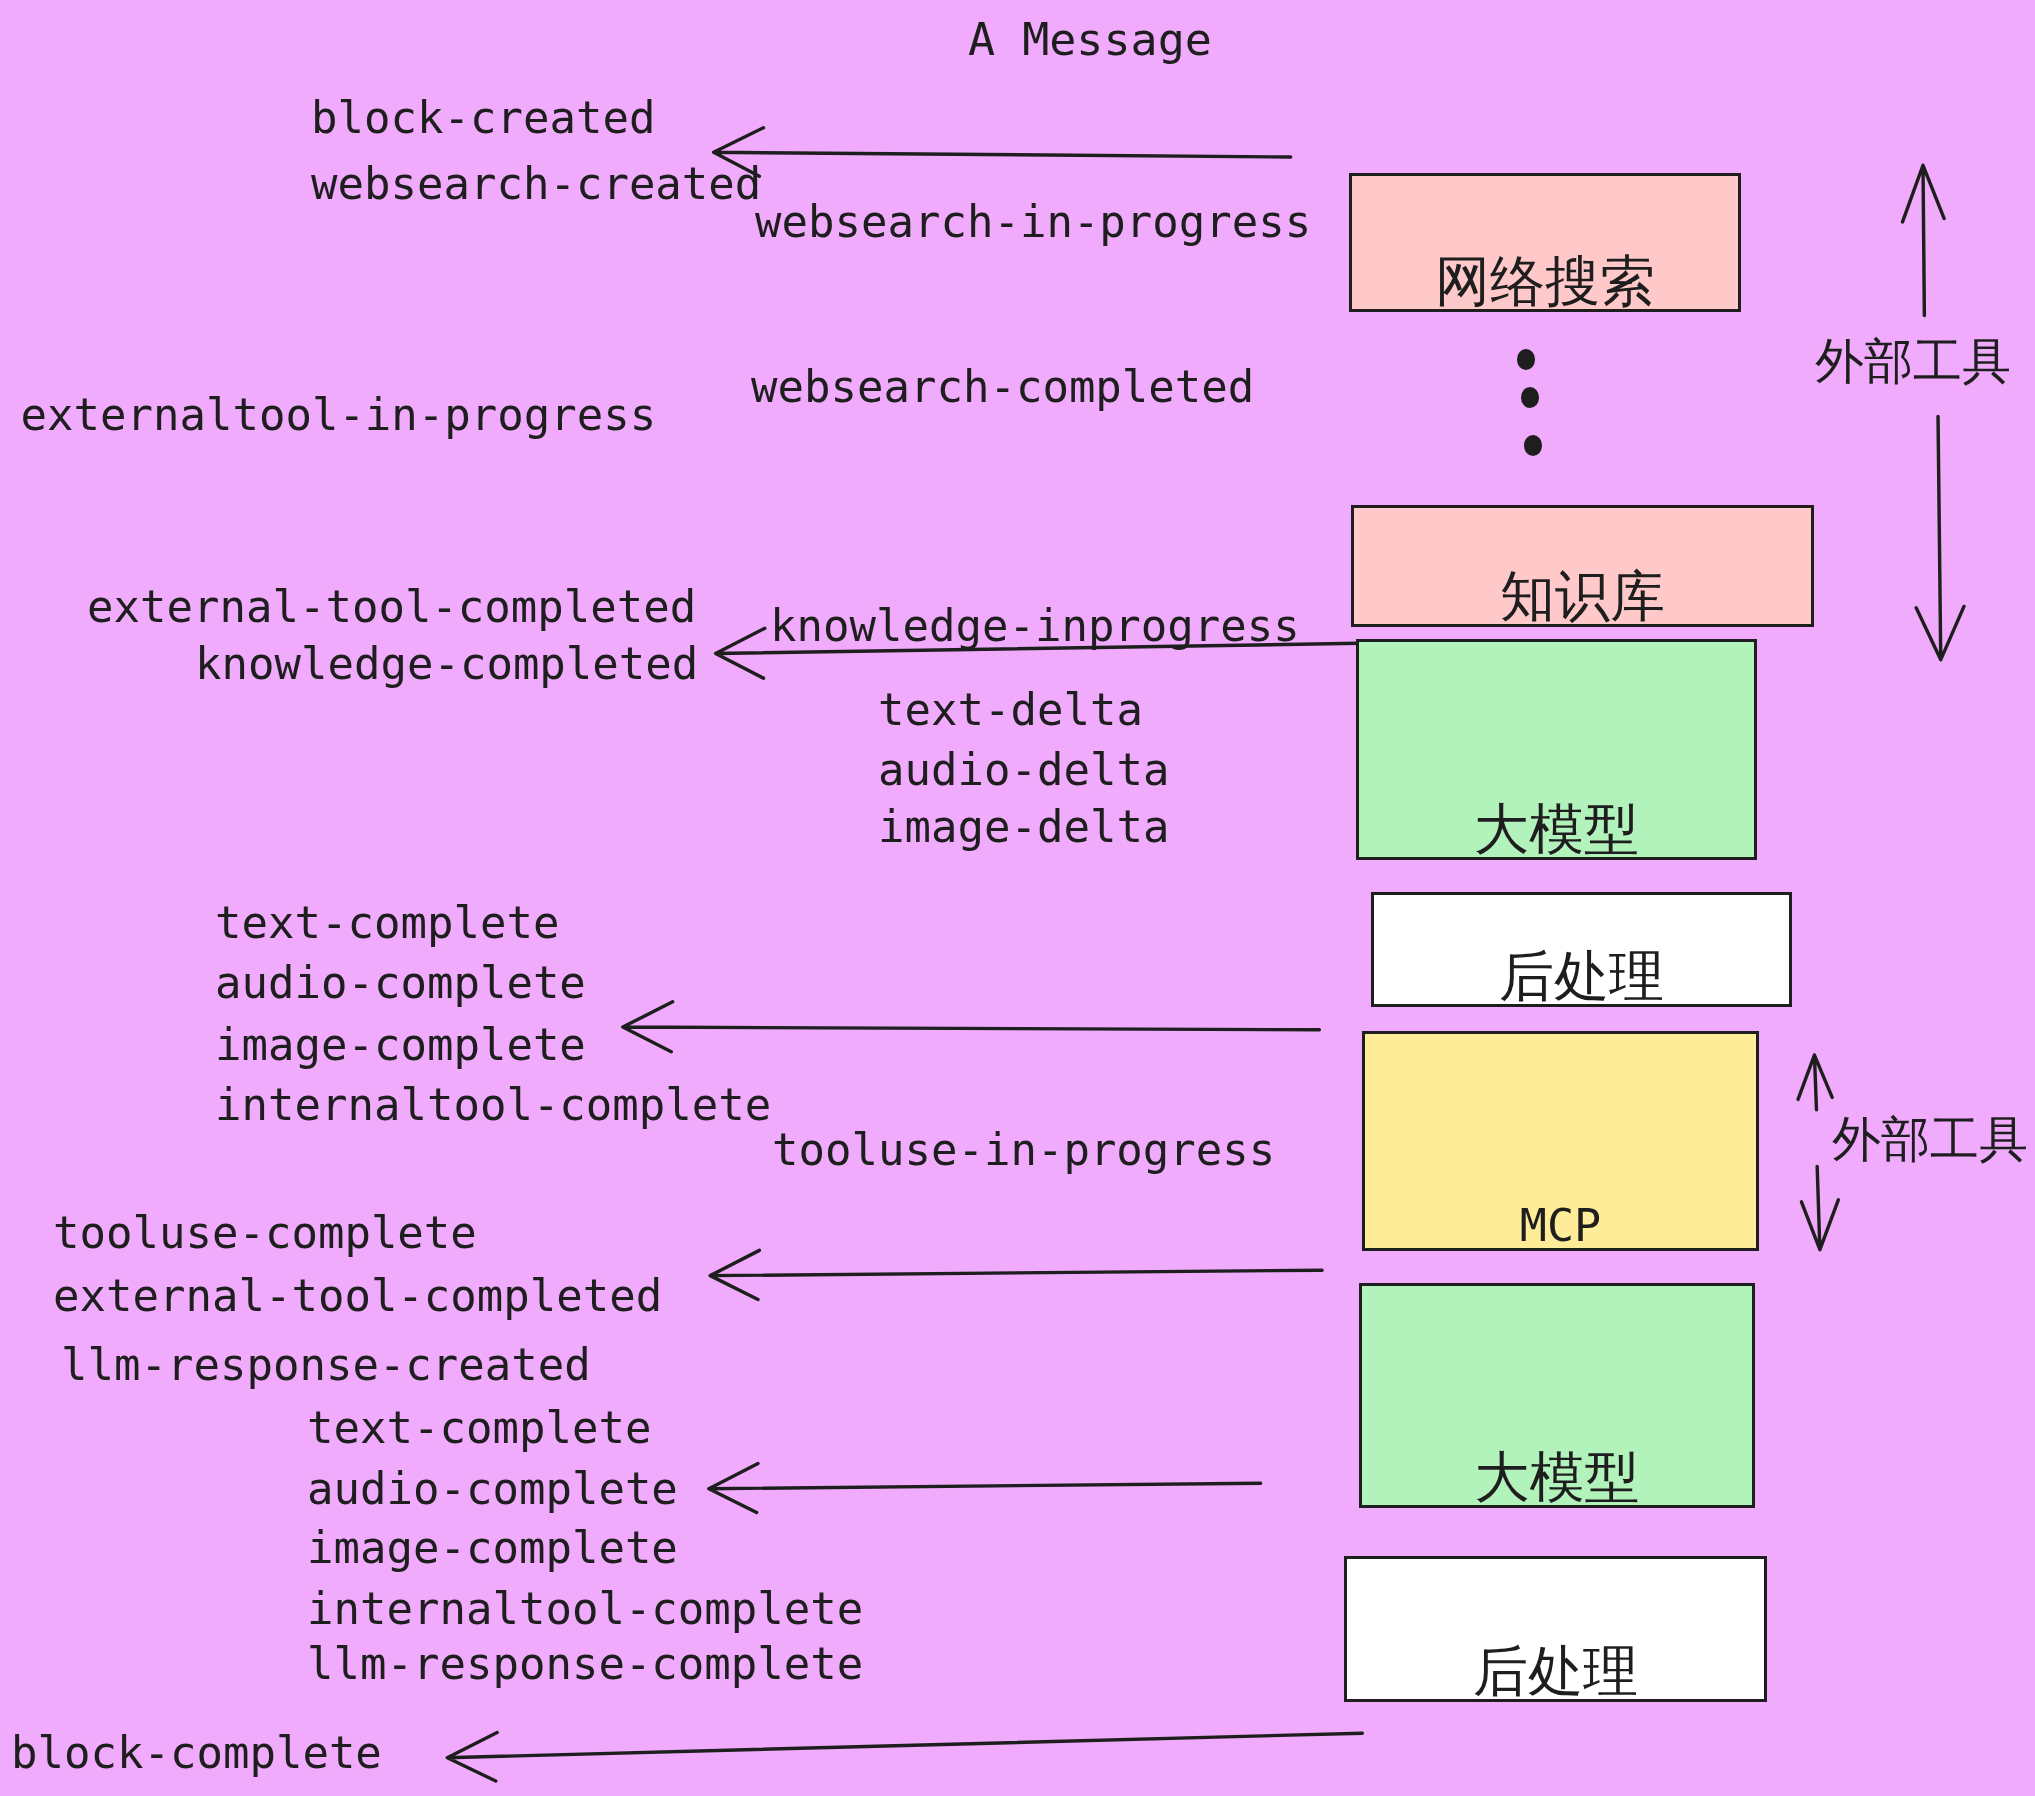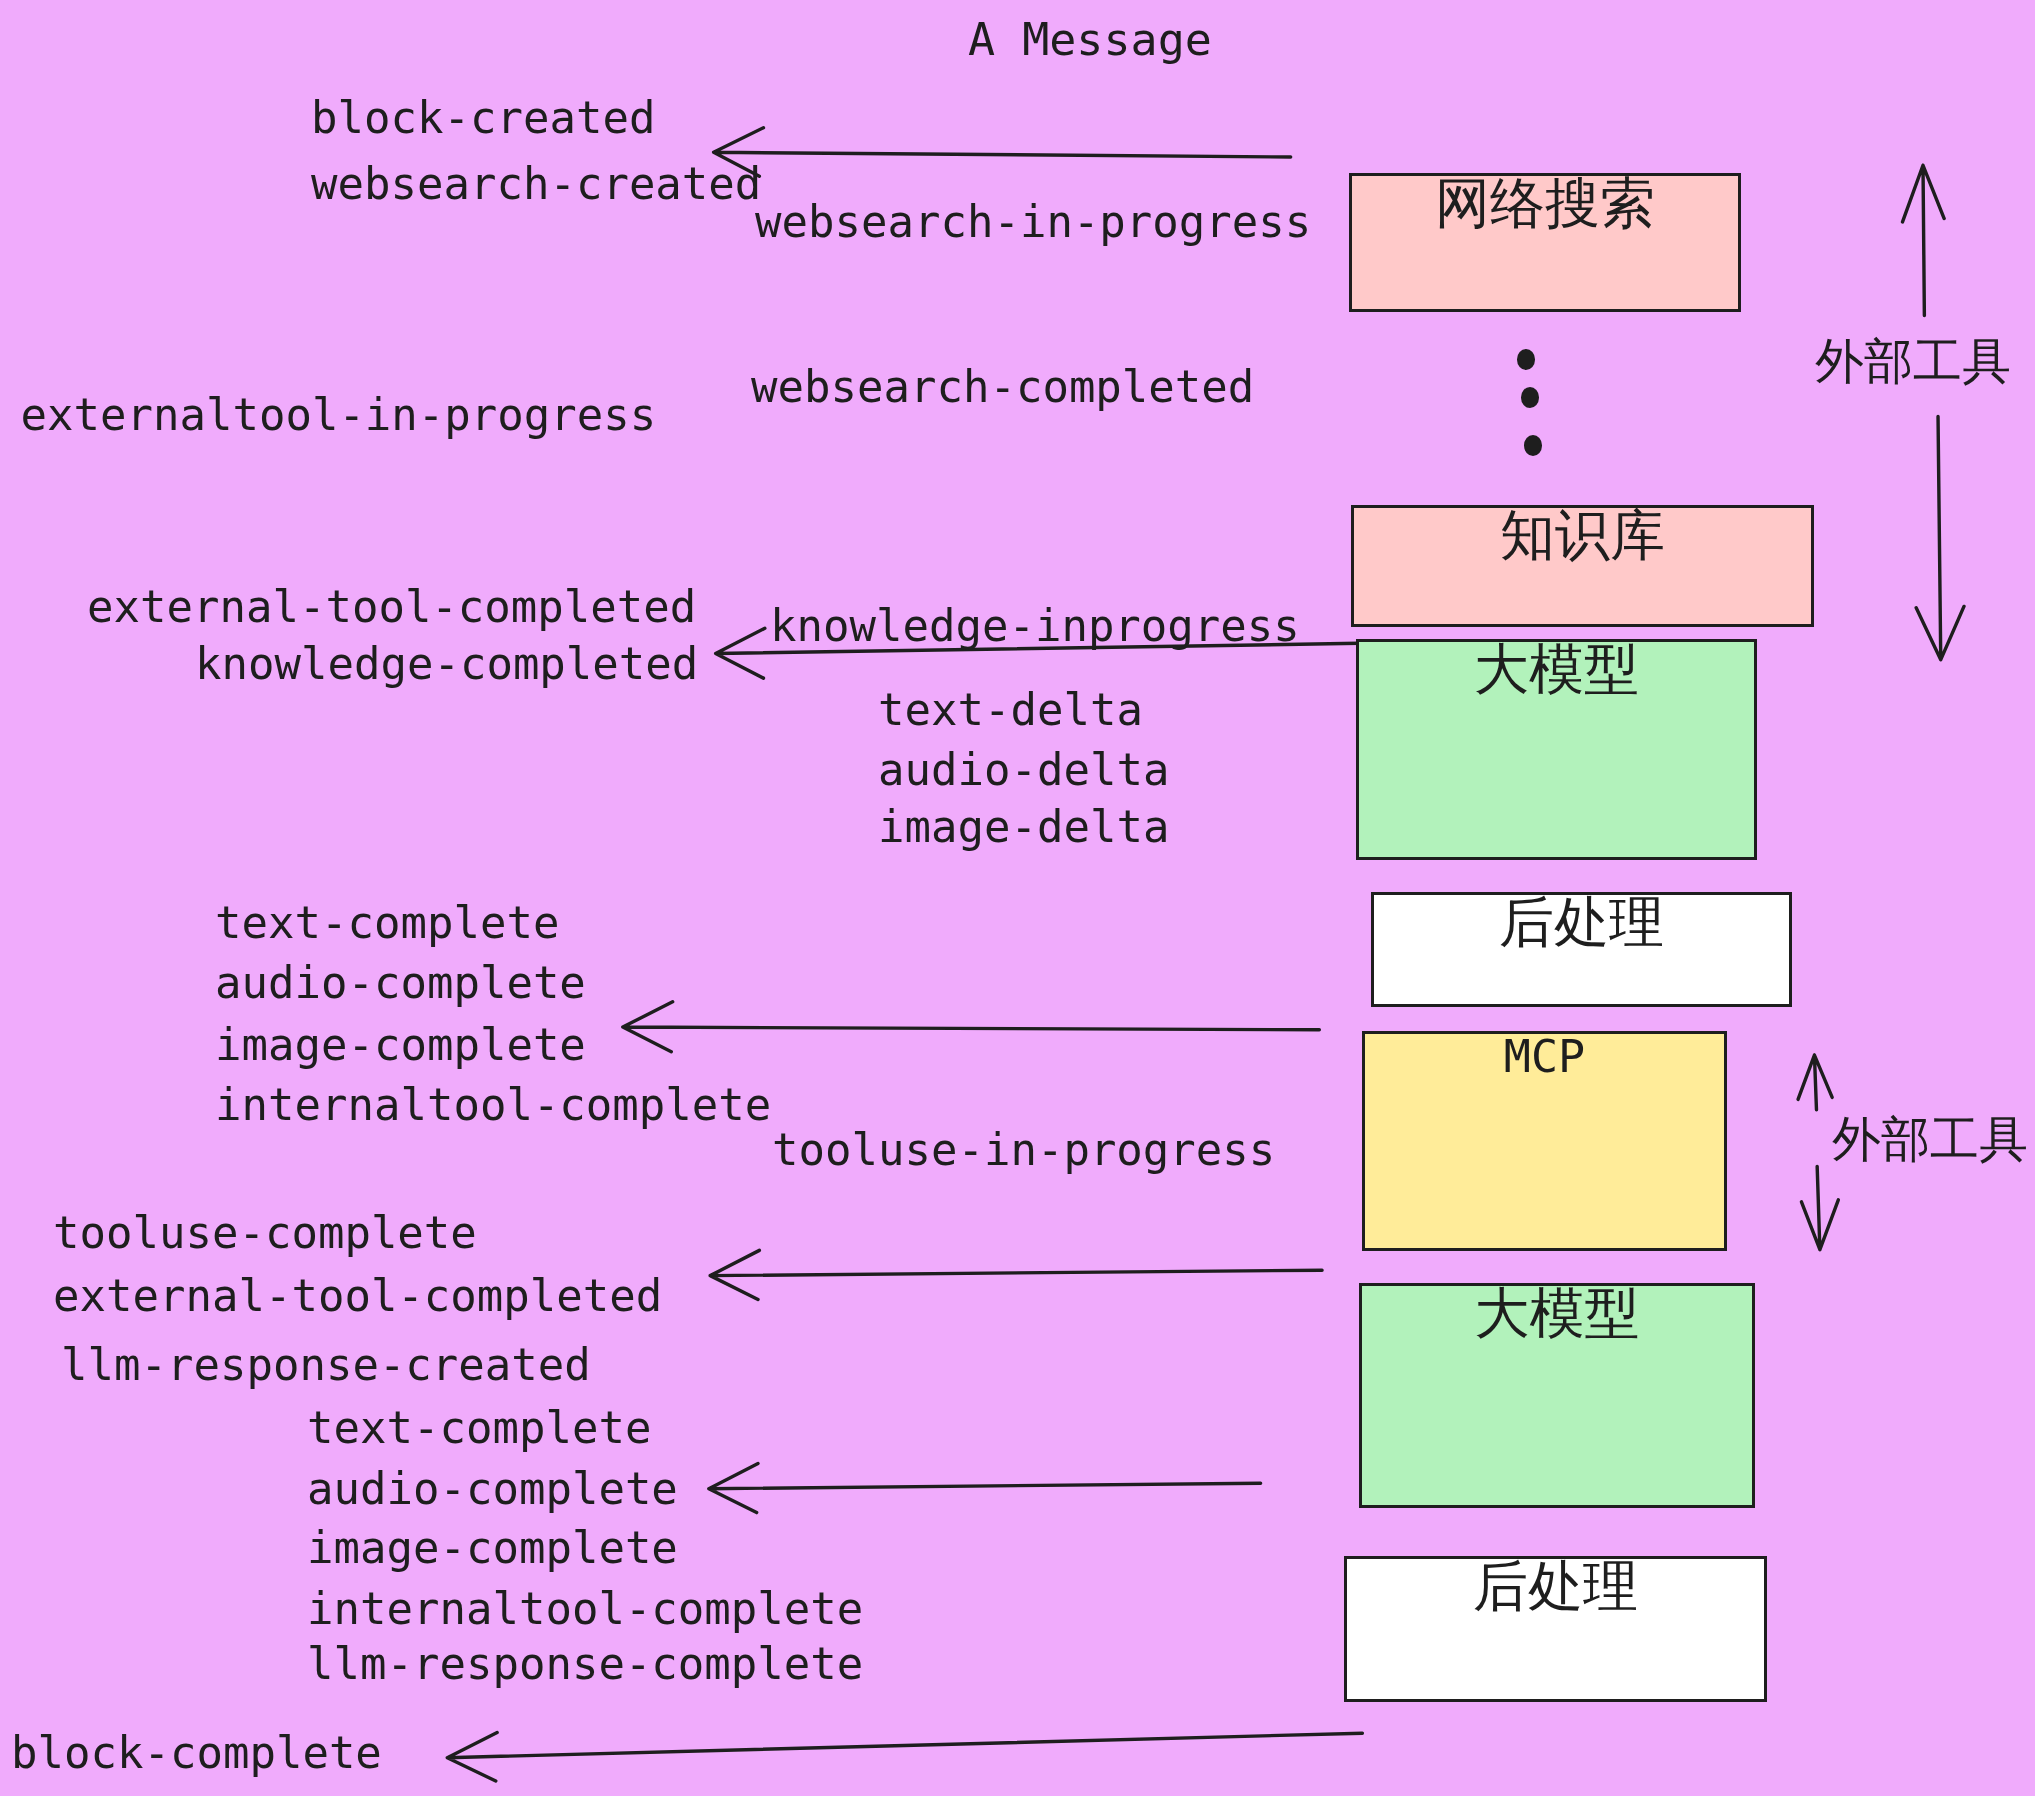--- a/index.html
+++ b/index.html
@@ -20,21 +20,21 @@
   .evt{
     position:absolute;
     font:44px/1 "DejaVu Sans Mono", monospace;
     color:#1e1e1e;
     white-space:nowrap;
   }
   .box{
     position:absolute;
     box-sizing:border-box;
     border:3.4px solid #1e1e1e;
-    display:flex;align-items:flex-start;justify-content:center;
+    display:flex;align-items:flex-end;justify-content:center;
   }
   .box .lbl{
     font-family:"Liberation Sans", sans-serif;
     font-size:55px;line-height:1;
     color:#1e1e1e;white-space:nowrap;
   }
   .box.mcp .lbl{
     font-family:"DejaVu Sans Mono", monospace;
     font-size:45px;
   }
@@ -115,21 +115,21 @@
   </div>
 
   <div class="box green" style="left:1356px;top:639px;width:401px;height:221px">
     <span class="lbl">大模型</span>
   </div>
 
   <div class="box white" style="left:1371px;top:892px;width:421px;height:115px">
     <span class="lbl">后处理</span>
   </div>
 
-  <div class="box yellow mcp" style="left:1362px;top:1031px;width:365px;height:220px">
+  <div class="box yellow mcp" style="left:1362px;top:1031px;width:397px;height:220px">
     <span class="lbl">MCP</span>
   </div>
 
   <div class="box green" style="left:1359px;top:1283px;width:396px;height:225px">
     <span class="lbl">大模型</span>
   </div>
 
   <div class="box white" style="left:1344px;top:1556px;width:423px;height:146px">
     <span class="lbl">后处理</span>
   </div>

